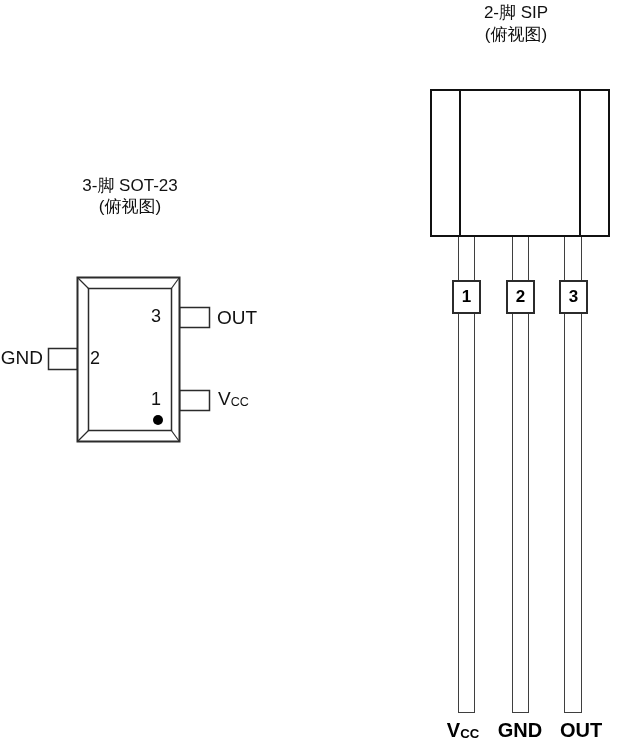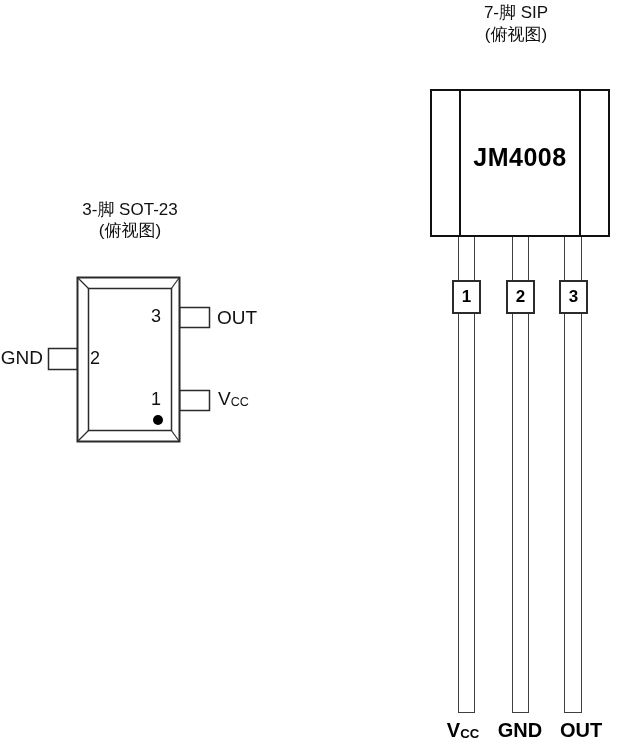--- a/index.html
+++ b/index.html
@@ -82,21 +82,21 @@
     line-height: 21px;
     color: #111;
     text-align: center;
   }
 </style>
 </head>
 <body>
 
 <div class="page">
 
-  <div class="abs pkg-title" style="left:30px; top:175px; width:200px; line-height:21px;margin-top:24px;">
+  <div class="abs pkg-title" style="left:30px; top:175px; width:200px; line-height:21px;">
     <div>3-脚 SOT-23</div>
     <div>(俯视图)</div>
   </div>
 
   <svg class="abs" style="left:40px; top:270px;" width="180" height="185" viewBox="40 270 180 185">
 
     <rect x="48.5" y="348.5" width="29" height="21" fill="#fff" stroke="#2b2b2b" stroke-width="1.5"></rect>
 
     <rect x="179.5" y="307.5" width="30" height="20" fill="#fff" stroke="#2b2b2b" stroke-width="1.5"></rect>
 
@@ -116,21 +116,21 @@
 
   <div class="abs pin-number" style="left:146px; top:306px; width:20px;">3</div>
   <div class="abs pin-number" style="left:90px; top:348px; width:20px; text-align:left;">2</div>
   <div class="abs pin-number" style="left:146px; top:389px; width:20px;">1</div>
 
   <div class="abs pin-label" style="left:0px; top:347px; width:43px; text-align:right;">GND</div>
   <div class="abs pin-label" style="left:217px; top:307px;">OUT</div>
   <div class="abs pin-label" style="left:218px; top:388px;"><span>V</span><sub class="cc">CC</sub></div>
 
   <div class="abs pkg-title" style="left:416px; top:2px; width:200px;">
-    <div>7-脚  SIP</div>
+    <div>2-脚  SIP</div>
     <div>(俯视图)</div>
   </div>
 
   <div class="abs lead-seg" style="left:458px; top:236px; width:17px; height:45px;"></div>
   <div class="abs lead-seg" style="left:512px; top:236px; width:17px; height:45px;"></div>
   <div class="abs lead-seg" style="left:564px; top:236px; width:18px; height:45px;"></div>
 
   <div class="abs lead-seg closed" style="left:458px; top:313px; width:17px; height:400px;"></div>
   <div class="abs lead-seg closed" style="left:512px; top:313px; width:17px; height:400px;"></div>
   <div class="abs lead-seg closed" style="left:564px; top:313px; width:18px; height:400px;"></div>
@@ -141,19 +141,18 @@
   <div class="abs lead-box" style="left:506px; top:280px;">
       <span>2</span>
     </div>
   <div class="abs lead-box" style="left:559px; top:280px;">
       <span>3</span>
     </div>
 
   <div class="abs sip-body"></div>
   <div class="abs sip-inner-line" style="left:459px;"></div>
   <div class="abs sip-inner-line" style="left:579px;"></div>
-  <div class="abs sip-partnumber">JM4008</div>
 
   <div class="abs bottom-label" style="left:432px;"><span>V</span><sub class="cc">CC</sub></div>
   <div class="abs bottom-label" style="left:489px;">GND</div>
   <div class="abs bottom-label" style="left:550px;">OUT</div>
 
 </div>
 
 </body></html>

